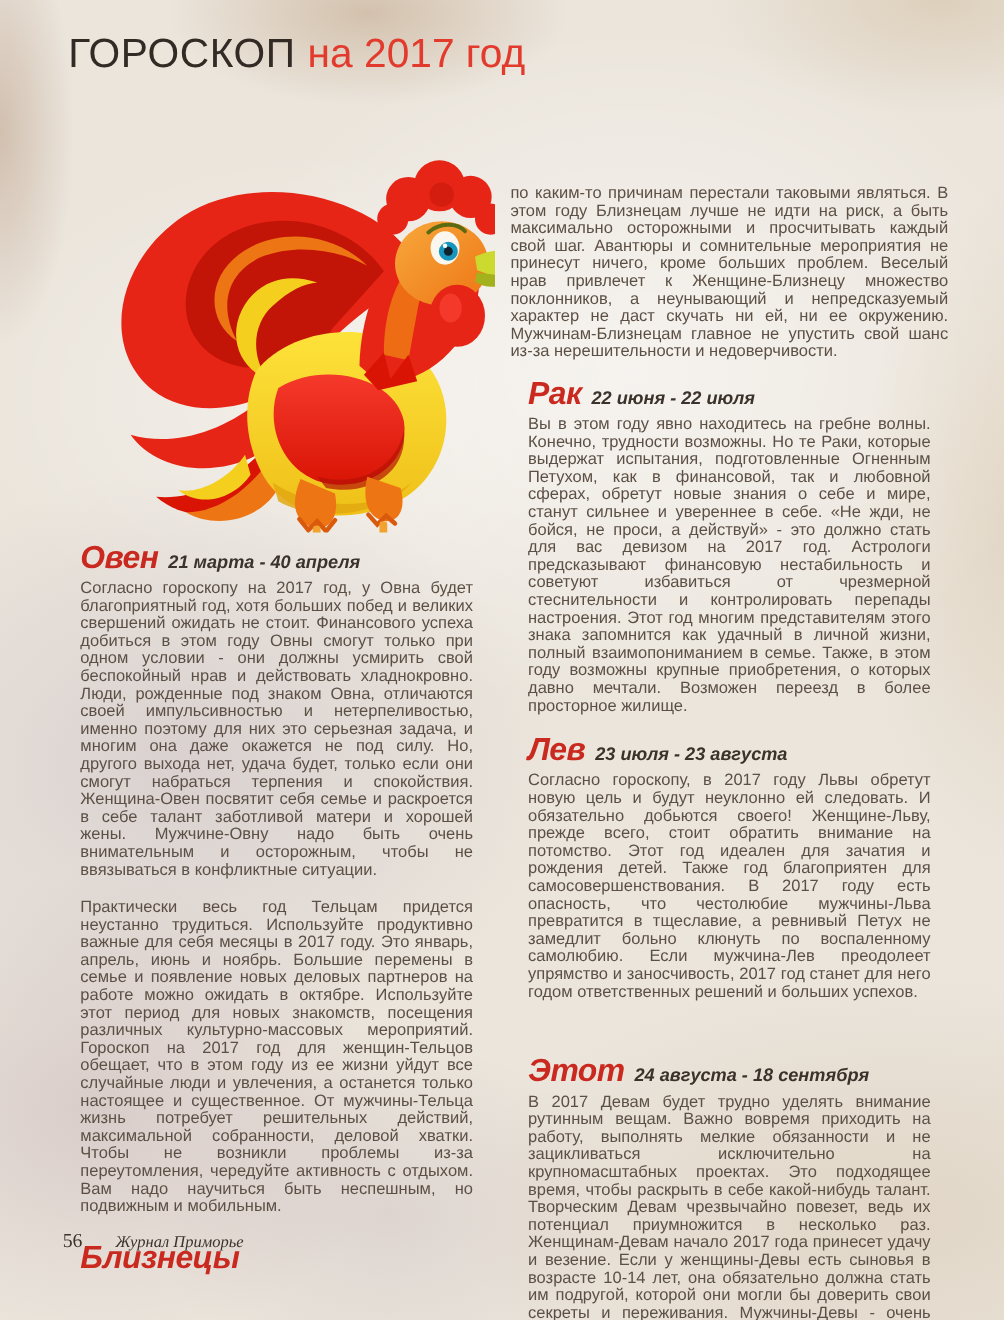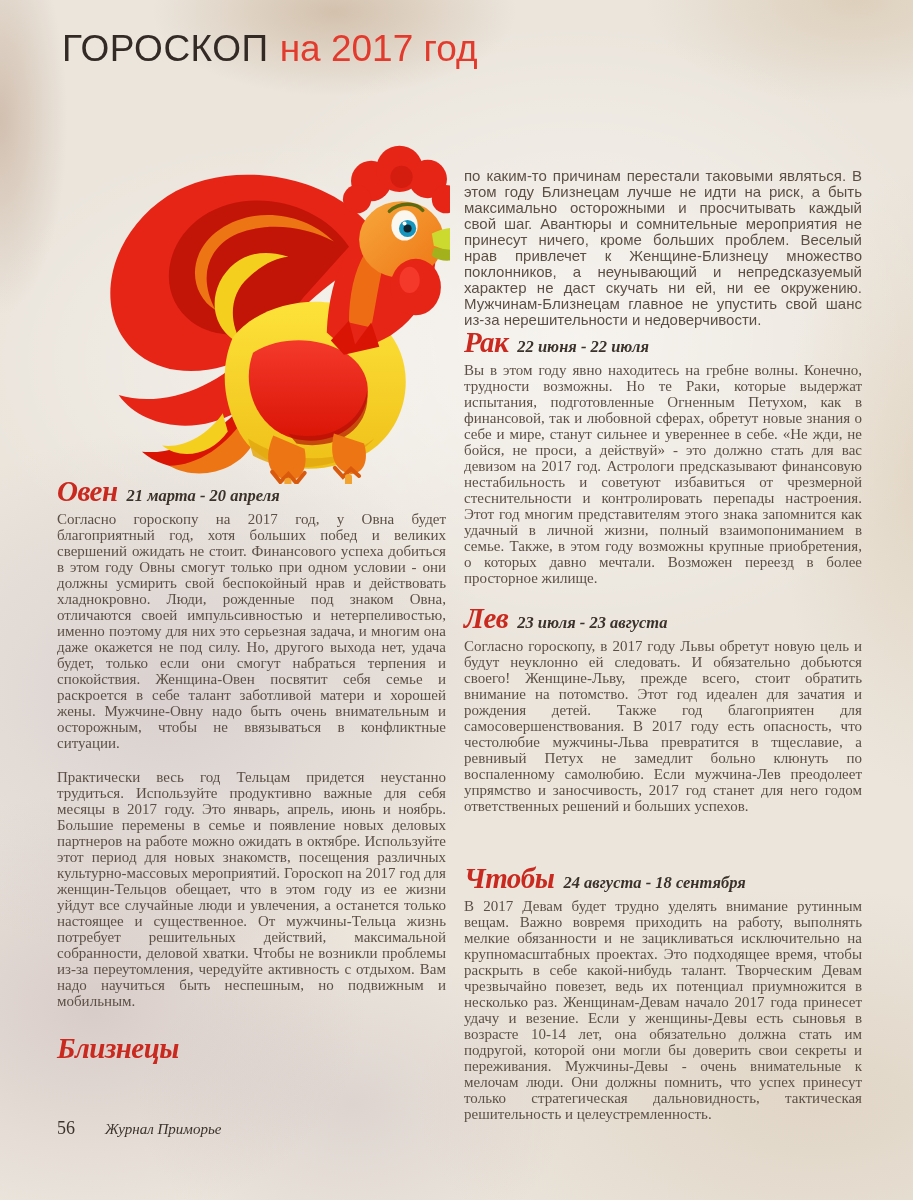--- a/index.html
+++ b/index.html
@@ -27,21 +27,21 @@
   .col{position:absolute;}
   .col-left{left:57px;top:477px;width:389px;}
   .col-right{left:464px;top:168px;width:398px;}
   .sec-head{display:flex;align-items:baseline;line-height:1;}
   .sign{font-style:italic;font-weight:700;font-size:29px;color:#c9291e;letter-spacing:-0.5px;}
   .dates{font-style:italic;font-weight:700;font-size:16.5px;color:#3a322b;margin-left:9px;}
   .body-text{
     margin:5px 0 0 0;font-size:15px;line-height:16px;color:#5c5046;
     text-align:justify;
   }
-  .sec{margin:0;font-family:Liberation Serif, serif;}
+  .sec{margin:16px;}
   .sec+.sec{margin-top:18px;}
   .sec.gap-lg{margin-top:25px;}
   .sec.gap-xl{margin-top:50px;}
   .continuation{margin-top:0;}
   .footer{position:absolute;left:57px;top:1118px;font-family:"Liberation Serif", serif;color:#3b332c;}
   .pgnum{font-size:18px;}
   .mag{font-size:15px;margin-left:26px;font-style:italic;}
 </style>
 </head>
 <body>
@@ -128,21 +128,21 @@
           <circle cx="296" cy="435" r="3" fill="#6b5b58"></circle>
           <circle cx="319" cy="429" r="3" fill="#6b5b58"></circle>
       </g>
     </svg>
   </div>
 
   <div class="col col-left">
     <section class="sec">
       <div class="sec-head">
         <span class="sign">Овен</span>
-        <span class="dates">21 марта - 20 апреля</span>
+        <span class="dates">21 марта - 40 апреля</span>
       </div>
       <p class="body-text">Согласно гороскопу на 2017 год, у Овна будет благоприятный год, хотя больших побед и великих свершений ожидать не стоит. Финансового успеха добиться в этом году Овны смогут только при одном условии - они должны усмирить свой беспокойный нрав и действовать хладнокровно. Люди, рожденные под знаком Овна, отличаются своей импульсивностью и нетерпеливостью, именно поэтому для них это серьезная задача, и многим она даже окажется не под силу. Но, другого выхода нет, удача будет, только если они смогут набраться терпения и спокойствия.  Женщина-Овен посвятит себя семье и раскроется в себе талант заботливой матери и хорошей жены. Мужчине-Овну надо быть очень внимательным и осторожным, чтобы не ввязываться в конфликтные ситуации.</p>
     </section>
     <section class="sec">
       <p class="body-text">Практически весь год Тельцам придется неустанно трудиться. Используйте продуктивно важные для себя месяцы в 2017 году. Это январь, апрель, июнь и ноябрь. Большие перемены в семье и появление новых деловых партнеров на работе можно ожидать в октябре. Используйте этот период для новых знакомств, посещения различных культурно-массовых мероприятий. Гороскоп на 2017 год для женщин-Тельцов обещает, что в этом году из ее жизни уйдут все случайные люди и увлечения, а останется только настоящее и существенное. От мужчины-Тельца жизнь потребует решительных действий, максимальной собранности, деловой хватки. Чтобы не возникли проблемы из-за переутомления, чередуйте активность с отдыхом. Вам надо научиться быть неспешным, но подвижным и мобильным.</p>
     </section>
     <section class="sec gap-lg">
       <div class="sec-head">
         <span class="sign">Близнецы</span>
 
@@ -162,21 +162,21 @@
     </section>
     <section class="sec">
       <div class="sec-head">
         <span class="sign">Лев</span>
         <span class="dates">23 июля - 23 августа</span>
       </div>
       <p class="body-text">Согласно гороскопу, в 2017 году Львы обретут новую цель и будут неуклонно ей следовать. И обязательно добьются своего! Женщине-Льву, прежде всего, стоит обратить внимание на потомство. Этот год идеален для зачатия и рождения детей. Также год благоприятен для самосовершенствования. В 2017 году есть опасность, что честолюбие мужчины-Льва превратится в тщеславие, а ревнивый Петух не замедлит больно клюнуть по воспаленному самолюбию. Если мужчина-Лев преодолеет упрямство и заносчивость, 2017 год станет для него годом ответственных решений и больших успехов.</p>
     </section>
     <section class="sec gap-xl">
       <div class="sec-head">
-        <span class="sign">Чтобы</span>
+        <span class="sign">Этот</span>
         <span class="dates">24 августа - 18 сентября</span>
       </div>
       <p class="body-text">В 2017 Девам будет трудно уделять внимание рутинным вещам. Важно вовремя приходить на работу, выполнять мелкие обязанности и не зацикливаться исключительно на крупномасштабных проектах. Это подходящее время, чтобы раскрыть в себе какой-нибудь талант. Творческим Девам  чрезвычайно повезет, ведь их потенциал приумножится в несколько раз. Женщинам-Девам начало 2017 года принесет удачу и везение. Если у женщины-Девы есть сыновья в возрасте 10-14 лет, она обязательно должна стать им подругой, которой они могли бы доверить свои секреты и переживания. Мужчины-Девы - очень внимательные к мелочам люди. Они должны помнить, что успех принесут только стратегическая дальновидность, тактическая решительность и целеустремленность.</p>
     </section>
   </div>
 
   <footer class="footer">
     <span class="pgnum">56</span>
     <span class="mag">Журнал Приморье</span>
   </footer>

